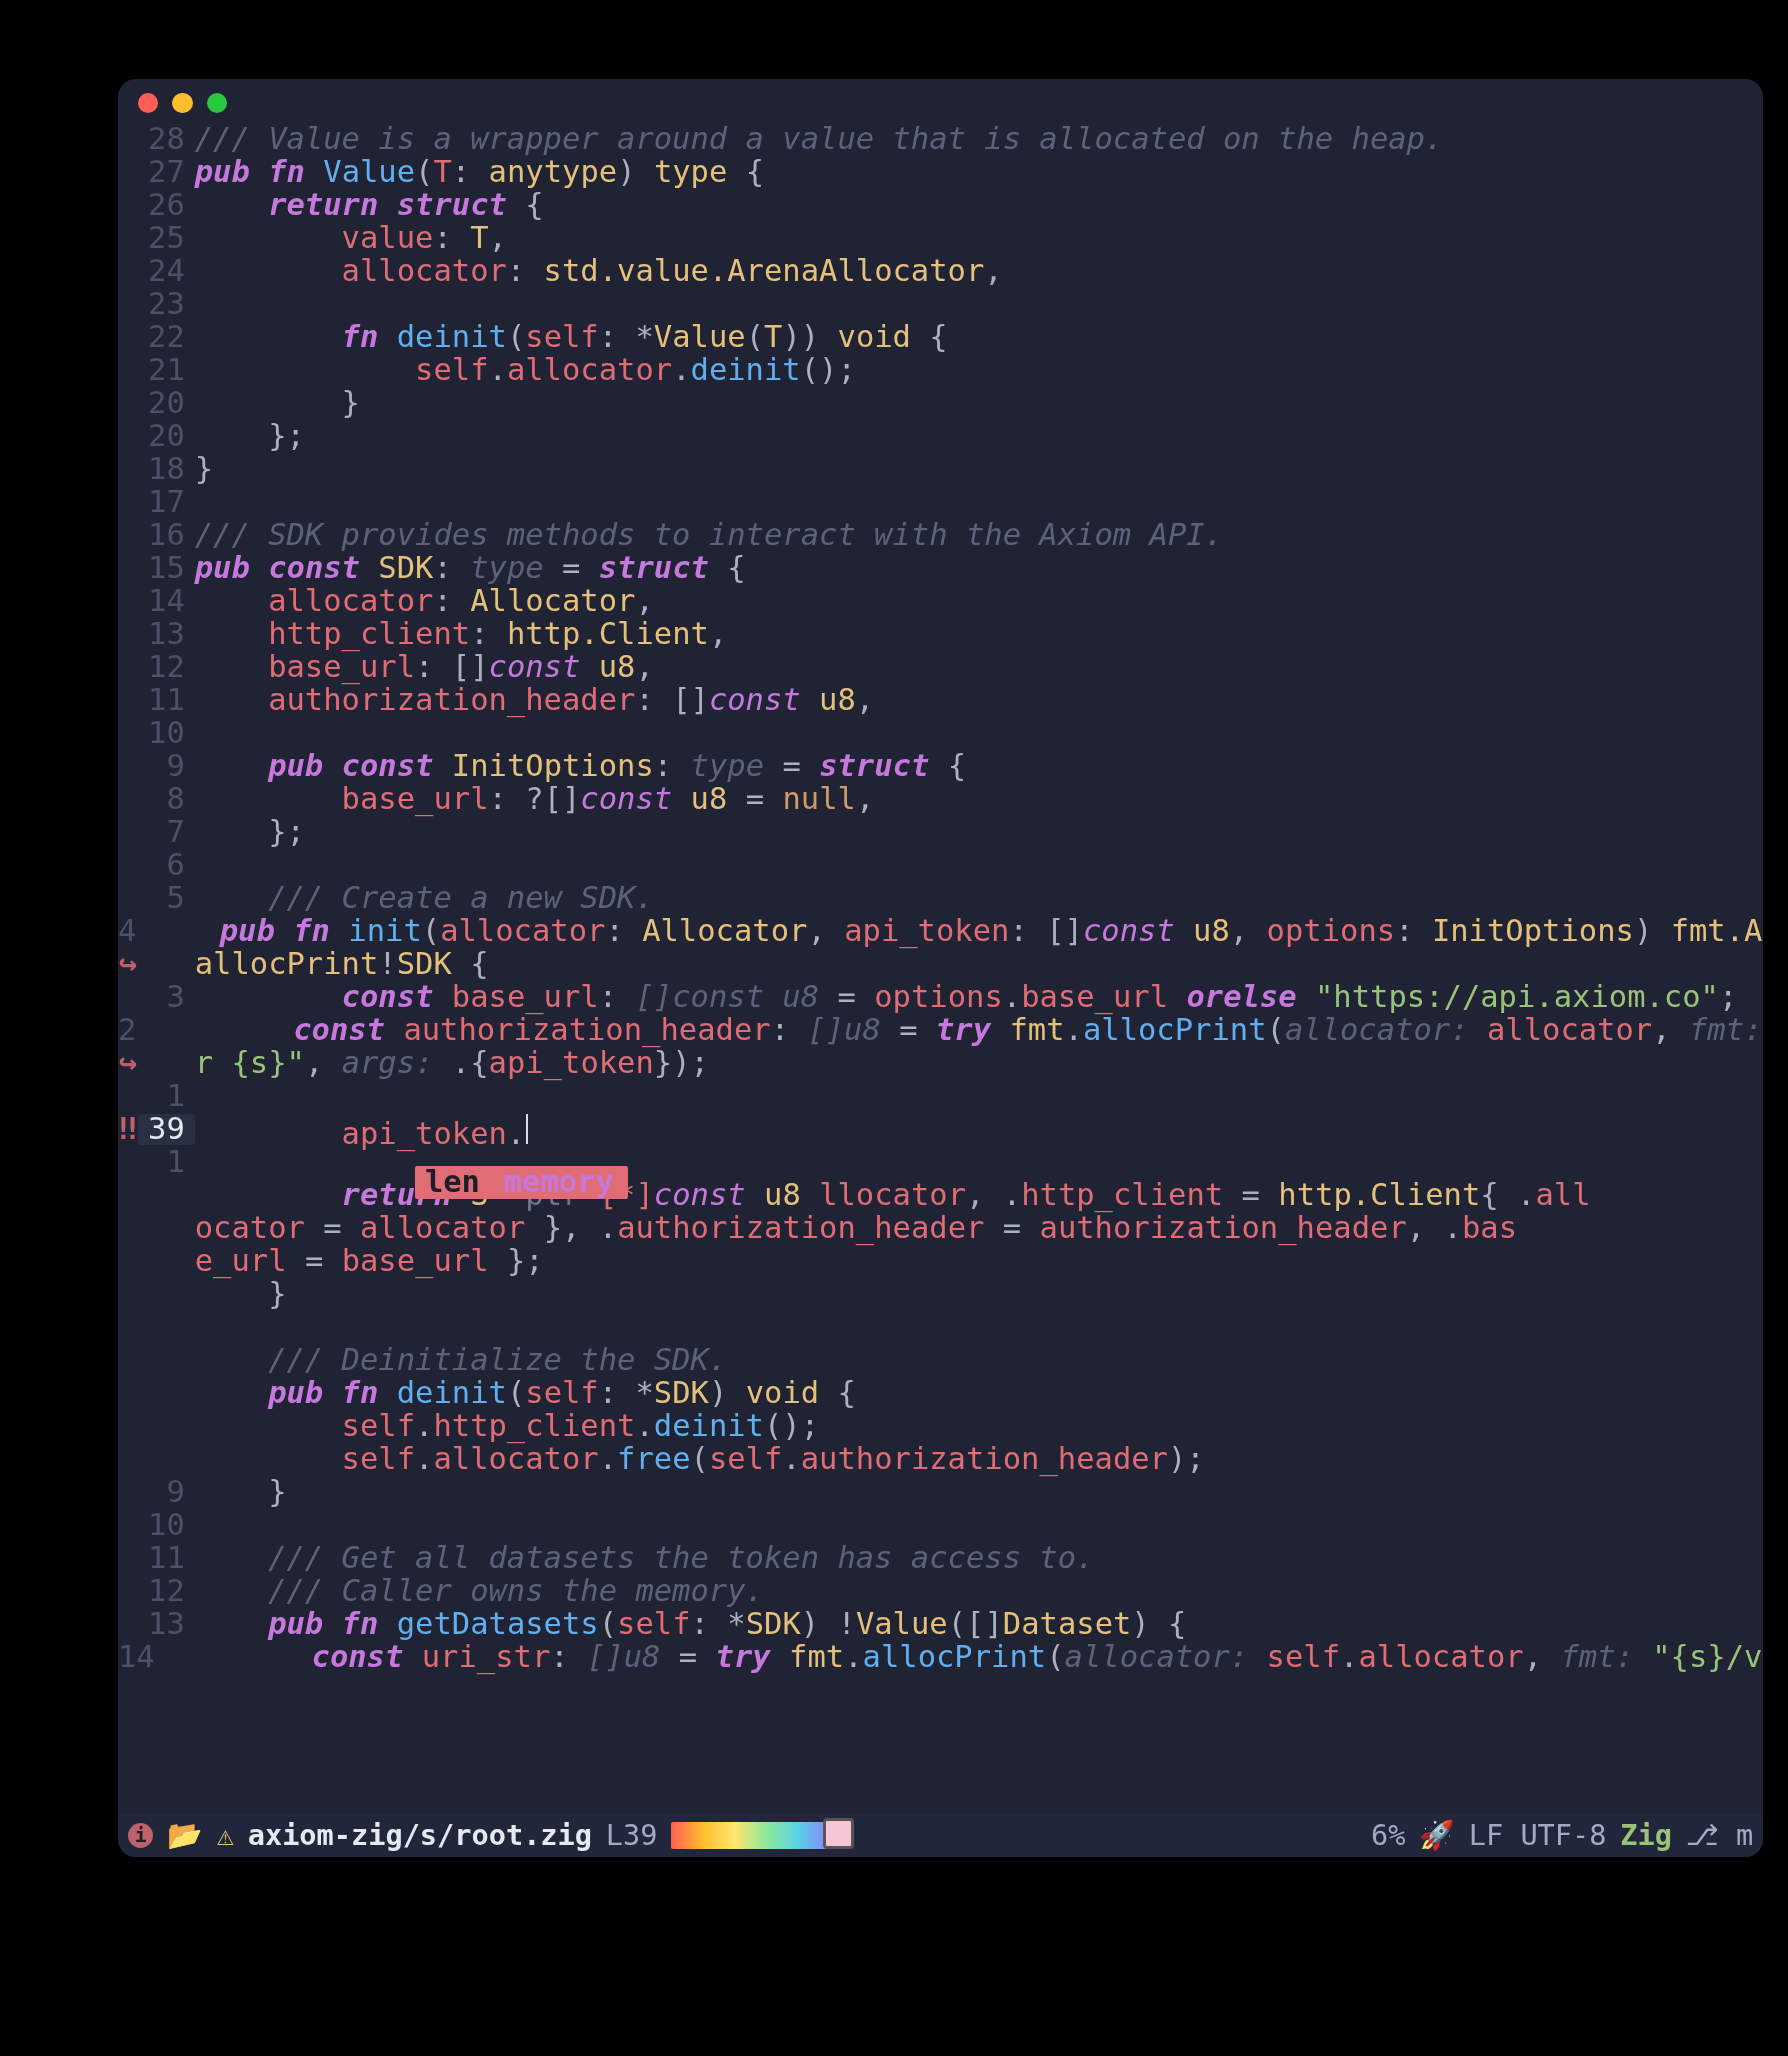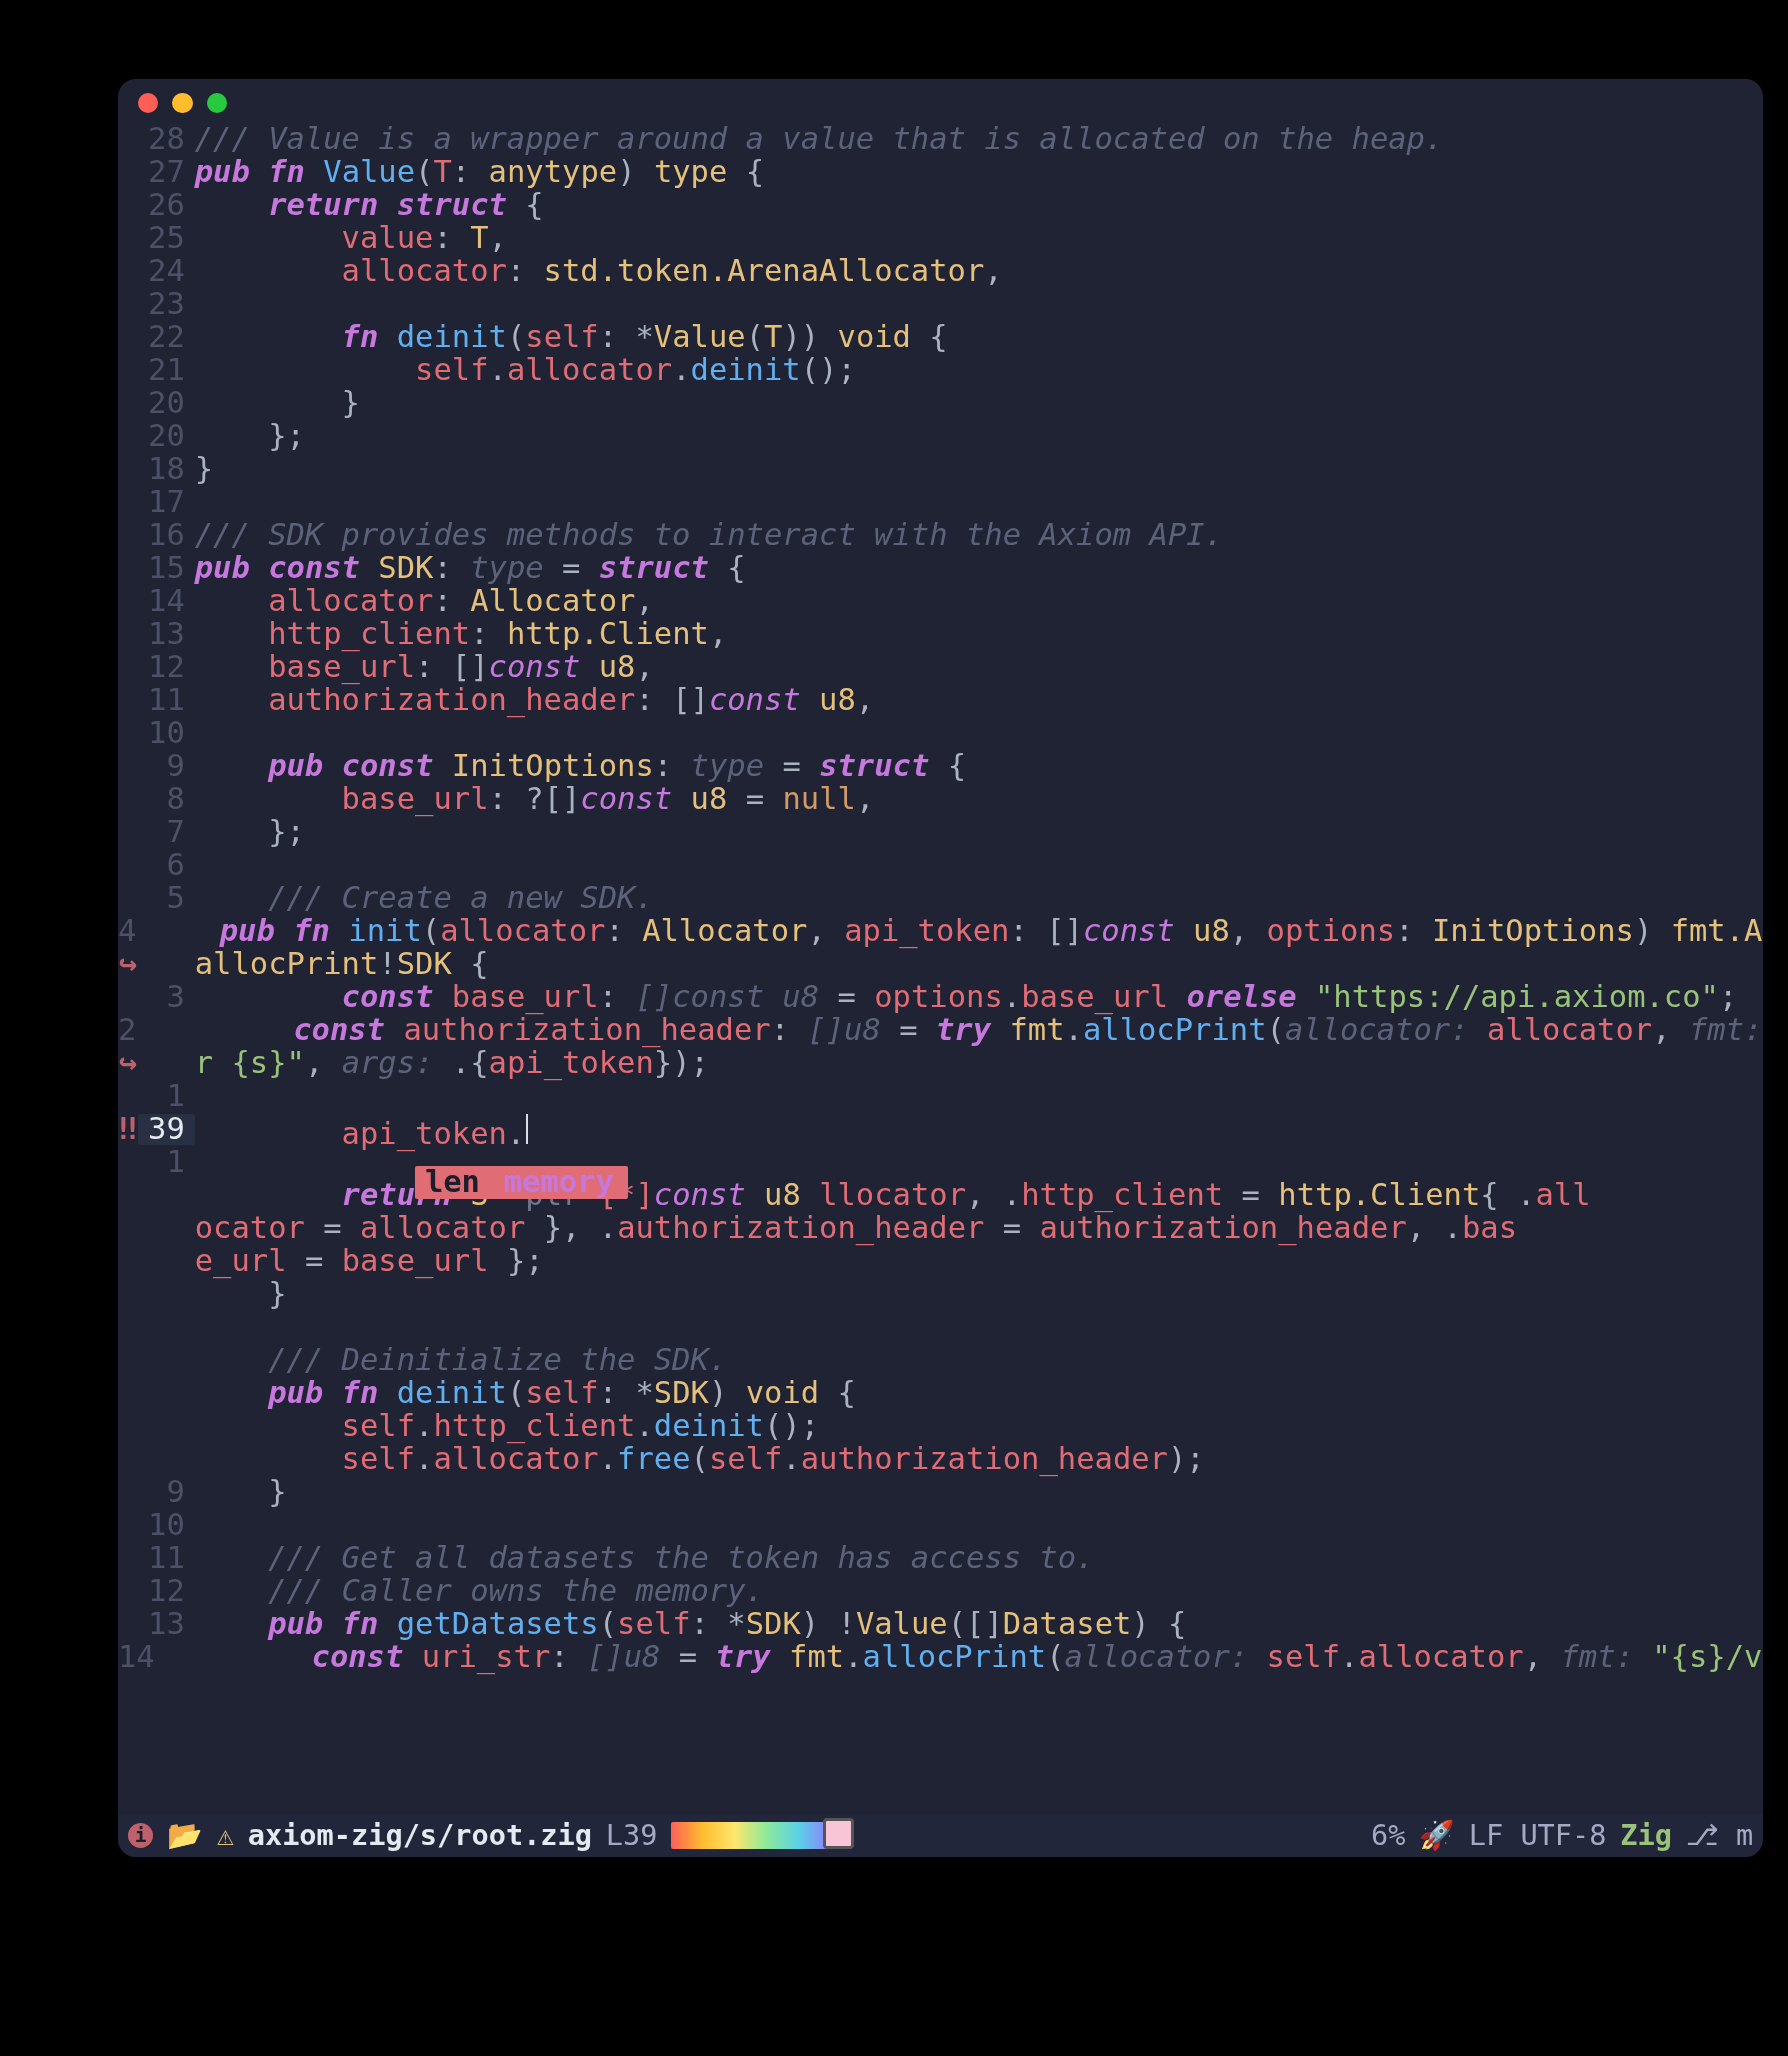--- a/index.html
+++ b/index.html
@@ -70,21 +70,21 @@
     <div class="dot y"></div>
     <div class="dot g"></div>
   </div>
 
   <div class="editor">
     <div id="lines">
         <div class="line"><span class="sign"></span><span class="num">28</span><span class="txt"><span class="cm">/// Value is a wrapper around a value that is allocated on the heap.</span></span></div>
         <div class="line"><span class="sign"></span><span class="num">27</span><span class="txt"><span class="kw">pub</span> <span class="kw">fn</span> <span class="fn">Value</span><span class="pu">(</span><span class="id">T</span><span class="pu">:</span> <span class="ty">anytype</span><span class="pu">)</span> <span class="ty">type</span> <span class="pu">{</span></span></div>
         <div class="line"><span class="sign"></span><span class="num">26</span><span class="txt">    <span class="kw">return</span> <span class="kw">struct</span> <span class="pu">{</span></span></div>
         <div class="line"><span class="sign"></span><span class="num">25</span><span class="txt">        <span class="id">value</span><span class="pu">:</span> <span class="ty">T</span><span class="pu">,</span></span></div>
-        <div class="line"><span class="sign"></span><span class="num">24</span><span class="txt">        <span class="id">allocator</span><span class="pu">:</span> <span class="ty">std.token.ArenaAllocator</span><span class="pu">,</span></span></div>
+        <div class="line"><span class="sign"></span><span class="num">24</span><span class="txt">        <span class="id">allocator</span><span class="pu">:</span> <span class="ty">std.value.ArenaAllocator</span><span class="pu">,</span></span></div>
         <div class="line"><span class="sign"></span><span class="num">23</span><span class="txt"></span></div>
         <div class="line"><span class="sign"></span><span class="num">22</span><span class="txt">        <span class="kw">fn</span> <span class="fn">deinit</span><span class="pu">(</span><span class="id">self</span><span class="pu">:</span> <span class="op">*</span><span class="ty">Value</span><span class="pu">(</span><span class="ty">T</span><span class="pu">))</span> <span class="ty">void</span> <span class="pu">{</span></span></div>
         <div class="line"><span class="sign"></span><span class="num">21</span><span class="txt">            <span class="id">self</span><span class="pu">.</span><span class="id">allocator</span><span class="pu">.</span><span class="fn">deinit</span><span class="pu">();</span></span></div>
         <div class="line"><span class="sign"></span><span class="num">20</span><span class="txt">        <span class="pu">}</span></span></div>
         <div class="line"><span class="sign"></span><span class="num">20</span><span class="txt">    <span class="pu">};</span></span></div>
         <div class="line"><span class="sign"></span><span class="num">18</span><span class="txt"><span class="pu">}</span></span></div>
         <div class="line"><span class="sign"></span><span class="num">17</span><span class="txt"></span></div>
         <div class="line"><span class="sign"></span><span class="num">16</span><span class="txt"><span class="cm">/// SDK provides methods to interact with the Axiom API.</span></span></div>
         <div class="line"><span class="sign"></span><span class="num">15</span><span class="txt"><span class="kw">pub</span> <span class="kw">const</span> <span class="ty">SDK</span><span class="pu">:</span> <span class="hint">type</span> <span class="op">=</span> <span class="kw">struct</span> <span class="pu">{</span></span></div>
         <div class="line"><span class="sign"></span><span class="num">14</span><span class="txt">    <span class="id">allocator</span><span class="pu">:</span> <span class="ty">Allocator</span><span class="pu">,</span></span></div>

